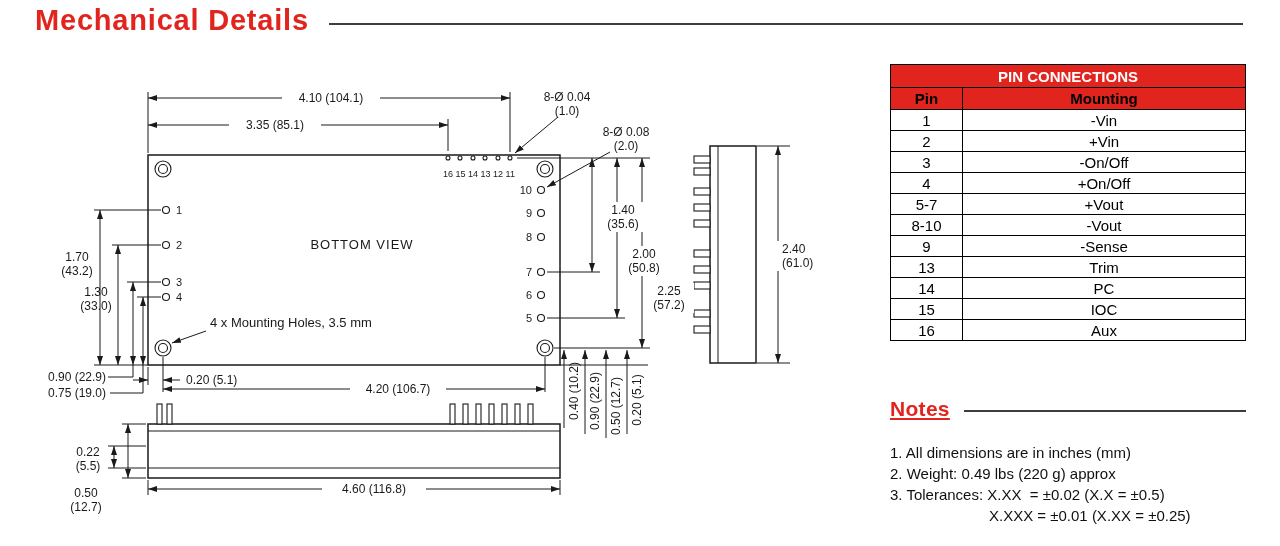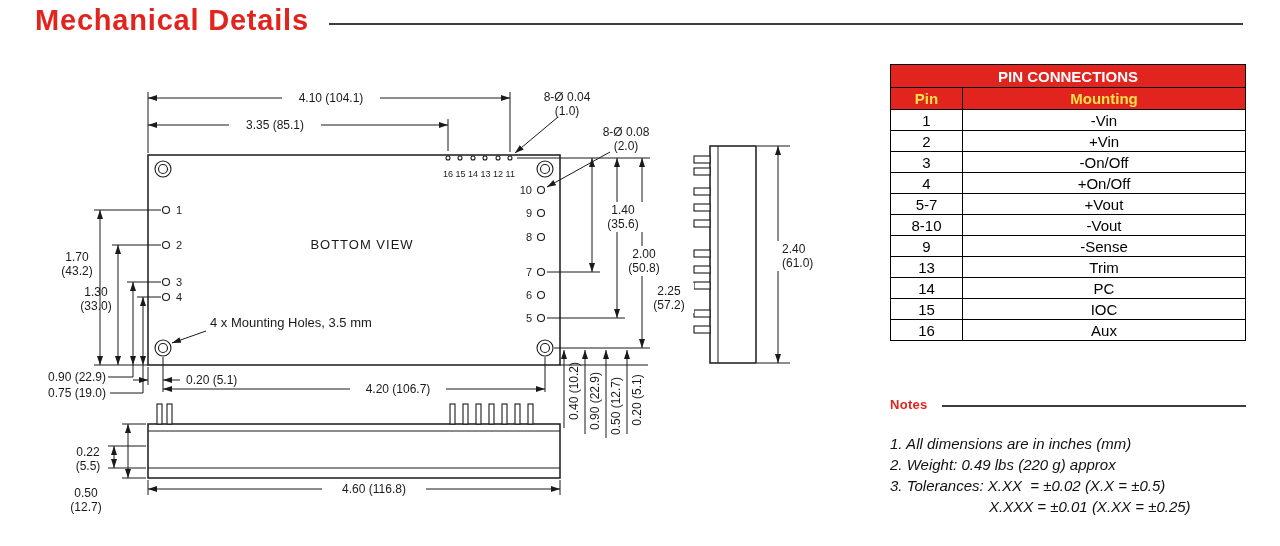--- a/index.html
+++ b/index.html
@@ -21,29 +21,29 @@
   .ln line { stroke:#1a1a1a; stroke-width:1; fill:none; }
   .outline { fill:#fff; stroke:#1a1a1a; stroke-width:1.5; }
   .thin { fill:#fff; stroke:#1a1a1a; stroke-width:1.1; }
   .iline { stroke:#1a1a1a; stroke-width:1; }
   .lbg { fill:#fff; }
 
   .pin-table-wrap { position:absolute; left:890px; top:64px; width:356px; }
   table.pin-table { width:100%; border-collapse:collapse;border-radius:10px; }
   .pin-table th, .pin-table td { border:1px solid #000; text-align:center; padding:0; }
   .pin-table .tbl-title { background:var(--accent,#e2241e); color:#fff; font-size:15px; font-weight:bold; height:23px; }
-  .pin-table .col-head { background:var(--accent,#e2241e); color:#fde047; font-size:15px; font-weight:bold; height:22px; }
+  .pin-table .col-head { background:var(--accent,#e2241e); color:#000000; font-size:15px; font-weight:bold; height:22px; }
   .pin-table td { font-size:15px; height:21px; color:#000; }
 
   .notes { position:absolute; left:890px; top:397px; width:356px; }
   .notes-header { display:flex; align-items:center; }
-  .notes-title { font-size:13px; font-weight:bold; color:var(--accent,#e2241e); letter-spacing:.3px; }
+  .notes-title { font-size:21px; font-weight:bold; color:var(--accent,#e2241e); letter-spacing:.3px;text-decoration:underline; }
   .notes-rule { flex:1; height:2px; background:var(--rule,#3d3d3f); margin-left:14px; margin-top:3px; }
   .notes-body { margin-top:21px; font-size:15px; line-height:21px; color:#111; }
-  .note-line { white-space:pre;font-style:italic; }
+  .note-line { white-space:pre; }
   .note-cont { padding-left:99px; }
 </style>
 </head>
 <body>
 
 <div class="page">
 
   <header class="page-header">
     <h1 class="page-title">Mechanical Details</h1>
     <div class="title-rule"></div>

